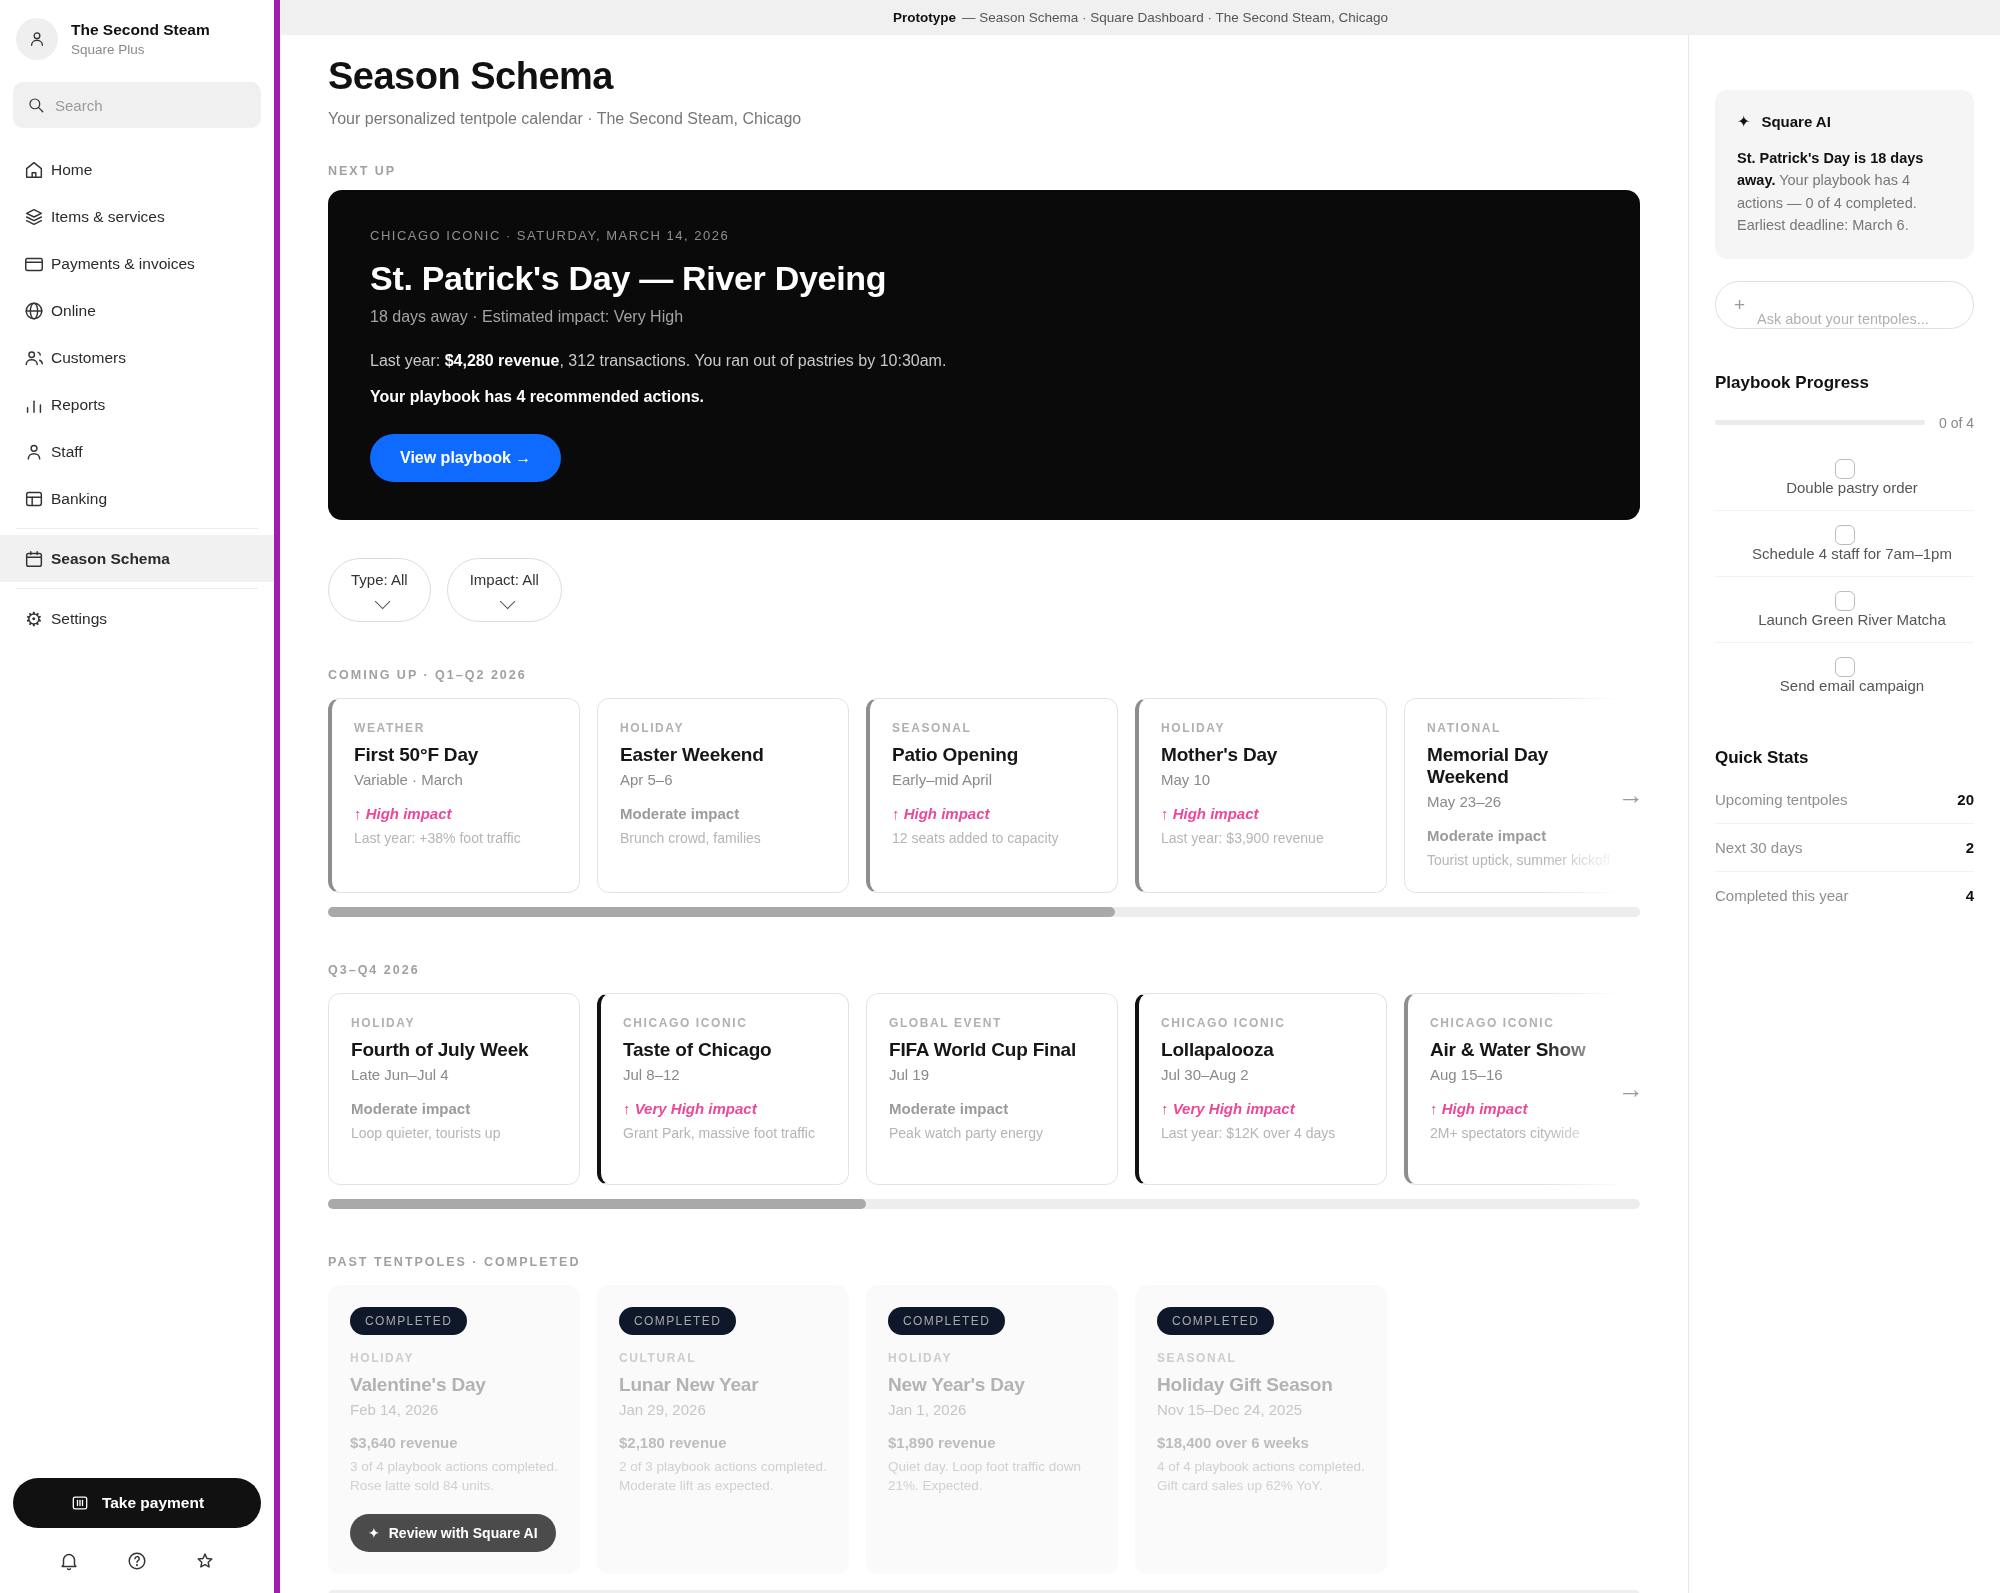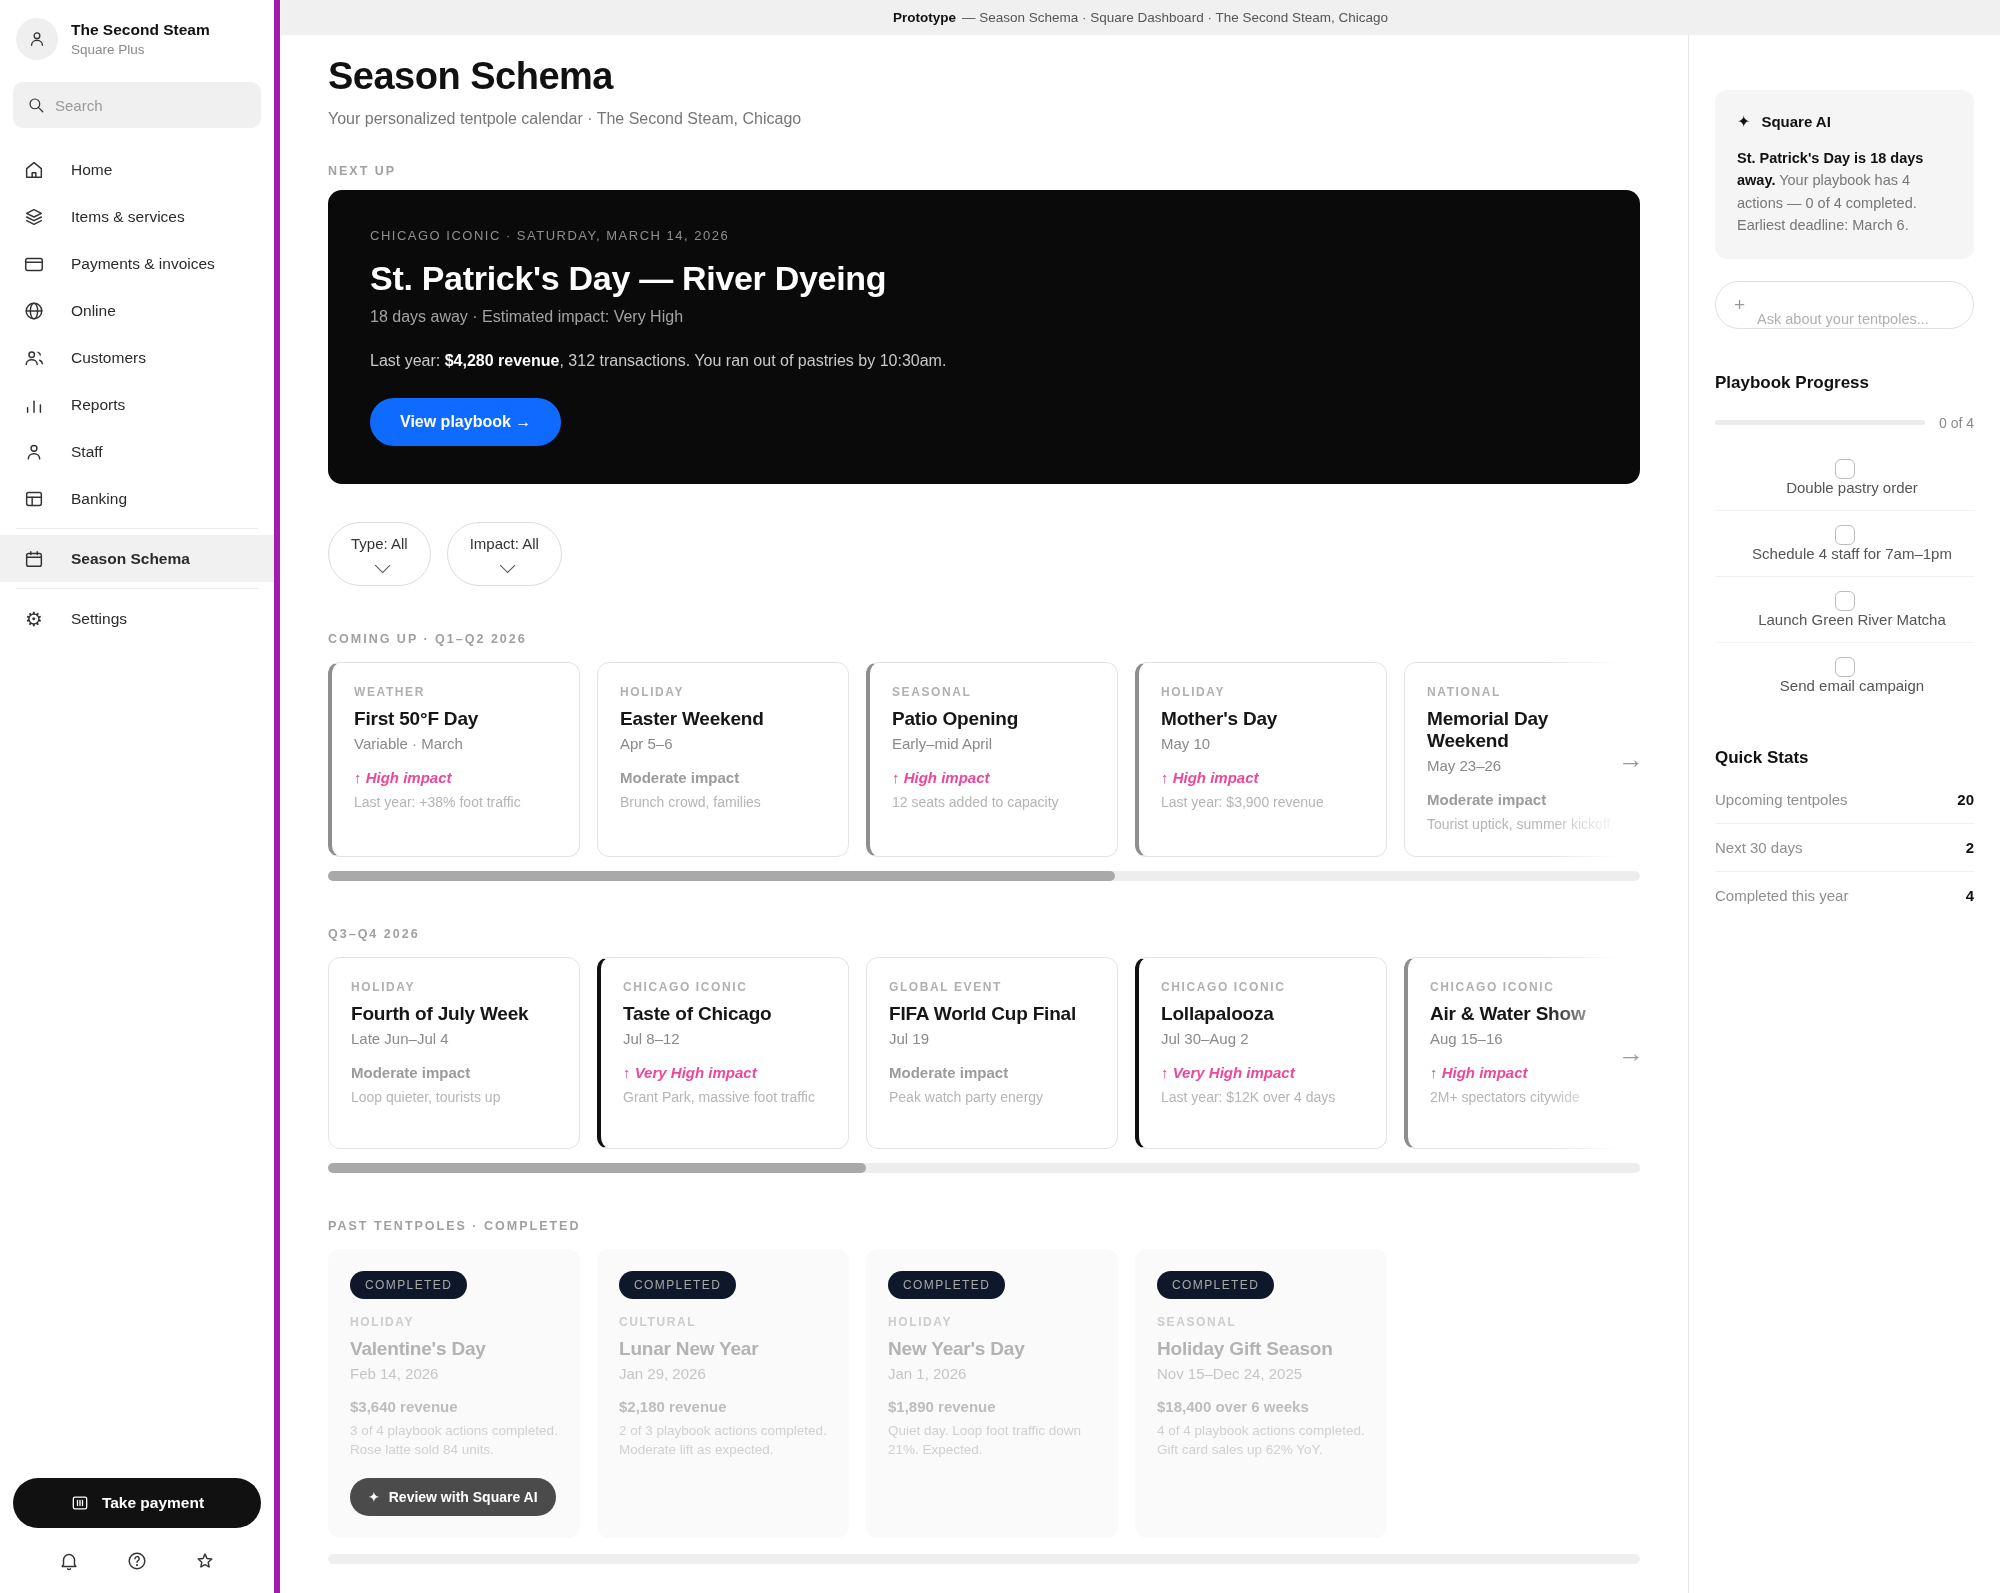--- a/index.html
+++ b/index.html
@@ -9,21 +9,21 @@
 
   
   .sidebar { width:280px; min-width:280px; height:100%; border-right:6px solid #a21caf; background:#fff; position:relative; z-index:5; }
   .merchant { display:flex; align-items:center; gap:13px; padding:18px 16px 6px 16px; }
   .avatar { width:42px; height:42px; border-radius:50%; background:#efefef; display:flex; align-items:center; justify-content:center; }
   .merchant-name { font-size:15.5px; font-weight:bold; color:#111; }
   .merchant-plan { font-size:13.5px; color:#8a8a8a; margin-top:3px; }
   .search-box { margin:16px 13px 0 13px; height:46px; background:#f0f0f0; border-radius:10px; display:flex; align-items:center; gap:10px; padding:16px 14px; cursor:text; }
   .search-box span { font-size:15px; color:#9a9a9a; }
   .nav { margin-top:18px; }
-  .nav-item { display:flex; align-items:center; gap:25px; height:47px; padding:0 22px; font-size:15.5px; color:#2b2b2b; cursor:pointer; }
+  .nav-item { display:flex; align-items:center; gap:5px; height:47px; padding:0 22px; font-size:15.5px; color:#2b2b2b; cursor:pointer; }
   .nav-item.active { background:#f1f1f1; font-weight:bold; }
   .nav-sep { height:1px; background:#ececec; margin:6px 16px; }
   .nav-ico { width:24px; display:flex; justify-content:center; }
   .gear-glyph { font-size:20px; color:#333; line-height:1; }
   .sidebar-bottom { position:absolute; left:0; right:0; bottom:0; padding:0 13px 16px 13px; }
   .take-payment { width:100%; height:50px; background:#111; color:#fff; border:none; border-radius:999px; font-size:15.5px; font-weight:bold; font-family:inherit; display:flex; align-items:center; justify-content:center; gap:12px; cursor:pointer; }
   .util-icons { display:flex; justify-content:center; gap:42px; margin-top:20px; }
   .util-icons .ubtn { background:none; border:none; cursor:pointer; padding:2px; }
 
   
@@ -277,20 +277,21 @@
       <h1 class="page-title">Season Schema</h1>
       <div class="page-sub">Your personalized tentpole calendar · The Second Steam, Chicago</div>
 
       <div class="eyebrow next-up">NEXT UP</div>
 
       <section class="hero" style="background: rgb(10, 10, 10);">
         <div class="hero-eyebrow">CHICAGO ICONIC · SATURDAY, MARCH 14, 2026</div>
         <div class="hero-title">St. Patrick's Day — River Dyeing</div>
         <div class="hero-meta">18 days away · Estimated impact: Very High</div>
         <div class="hero-stats"><span>Last year: </span><b>$4,280 revenue</b><span>, 312 transactions. You ran out of pastries by 10:30am.</span></div>
+        <div class="hero-actions">Your playbook has 4 recommended actions.</div>
         <button class="hero-cta" style="background: rgb(15, 107, 255);">View playbook →</button>
       </section>
 
       <div class="filters">
         <button class="pill">
           <span>Type: All</span>
           <span class="chev"></span>
         </button>
         <button class="pill">
           <span>Impact: All</span>

